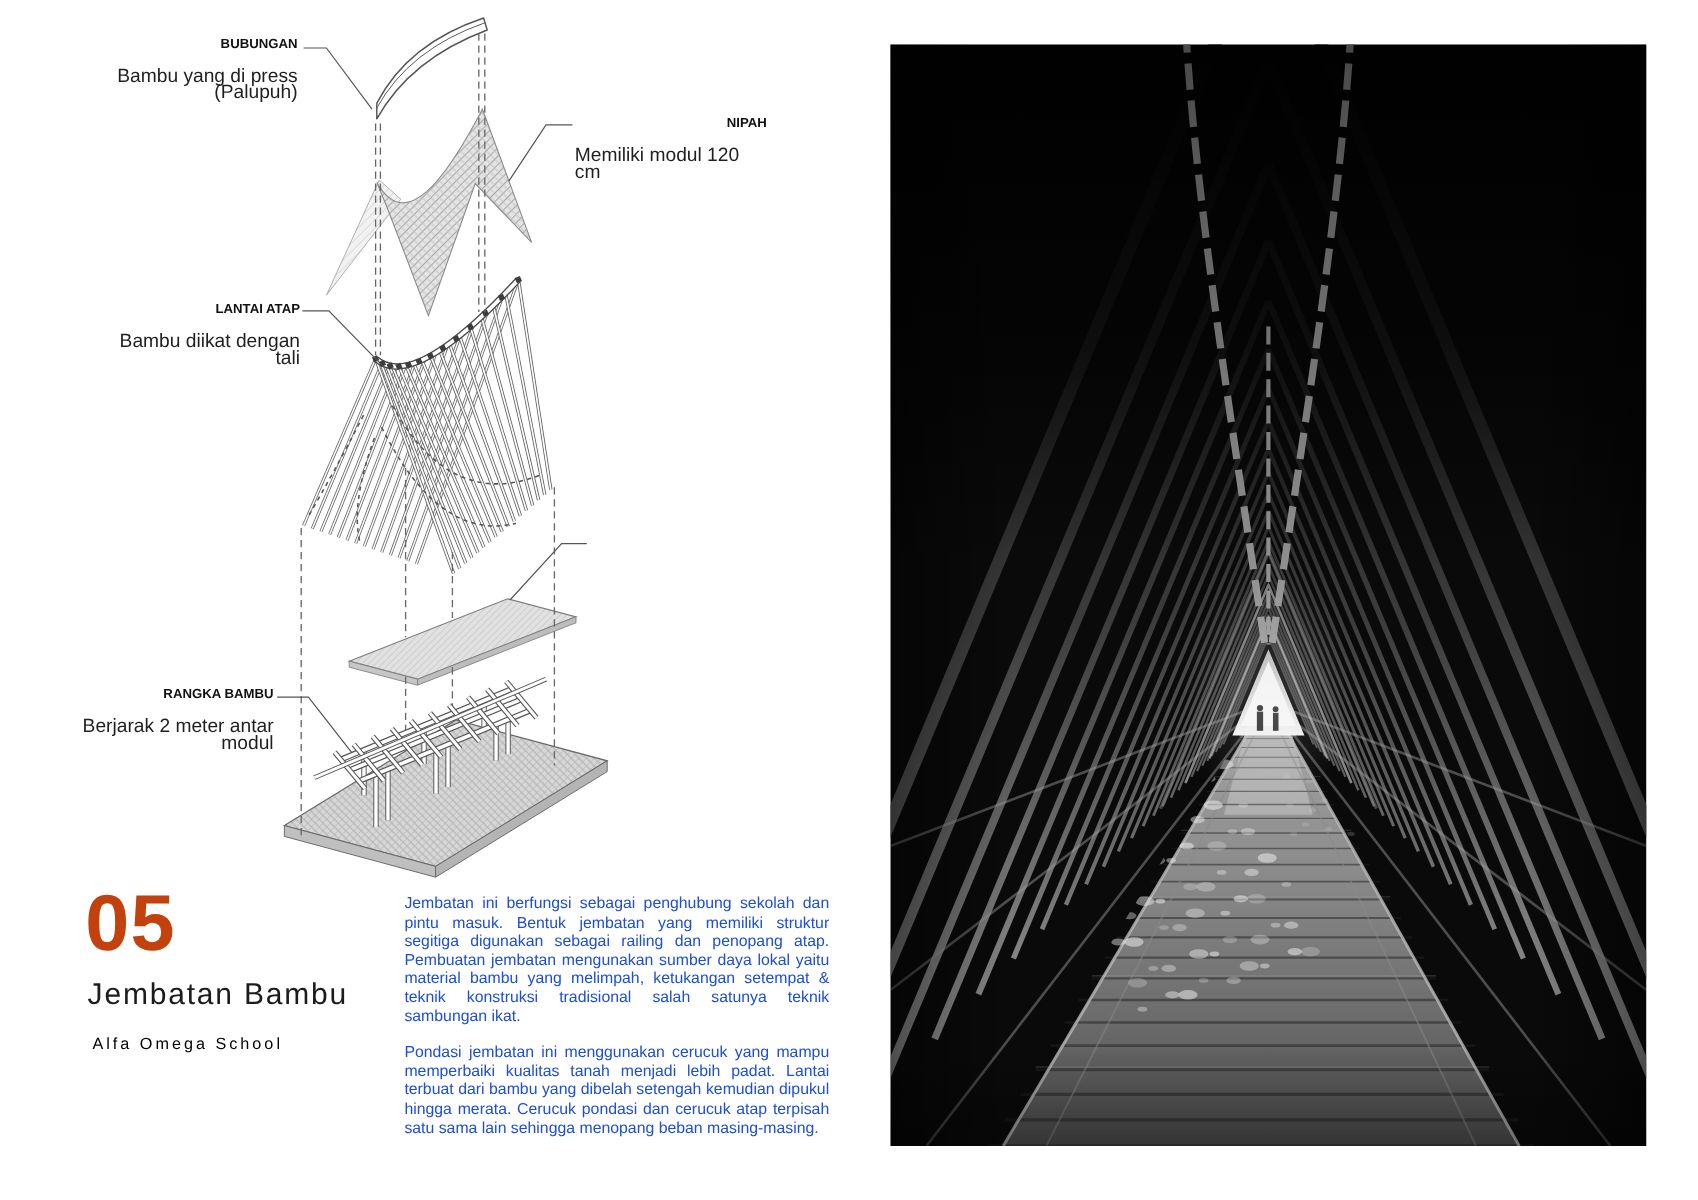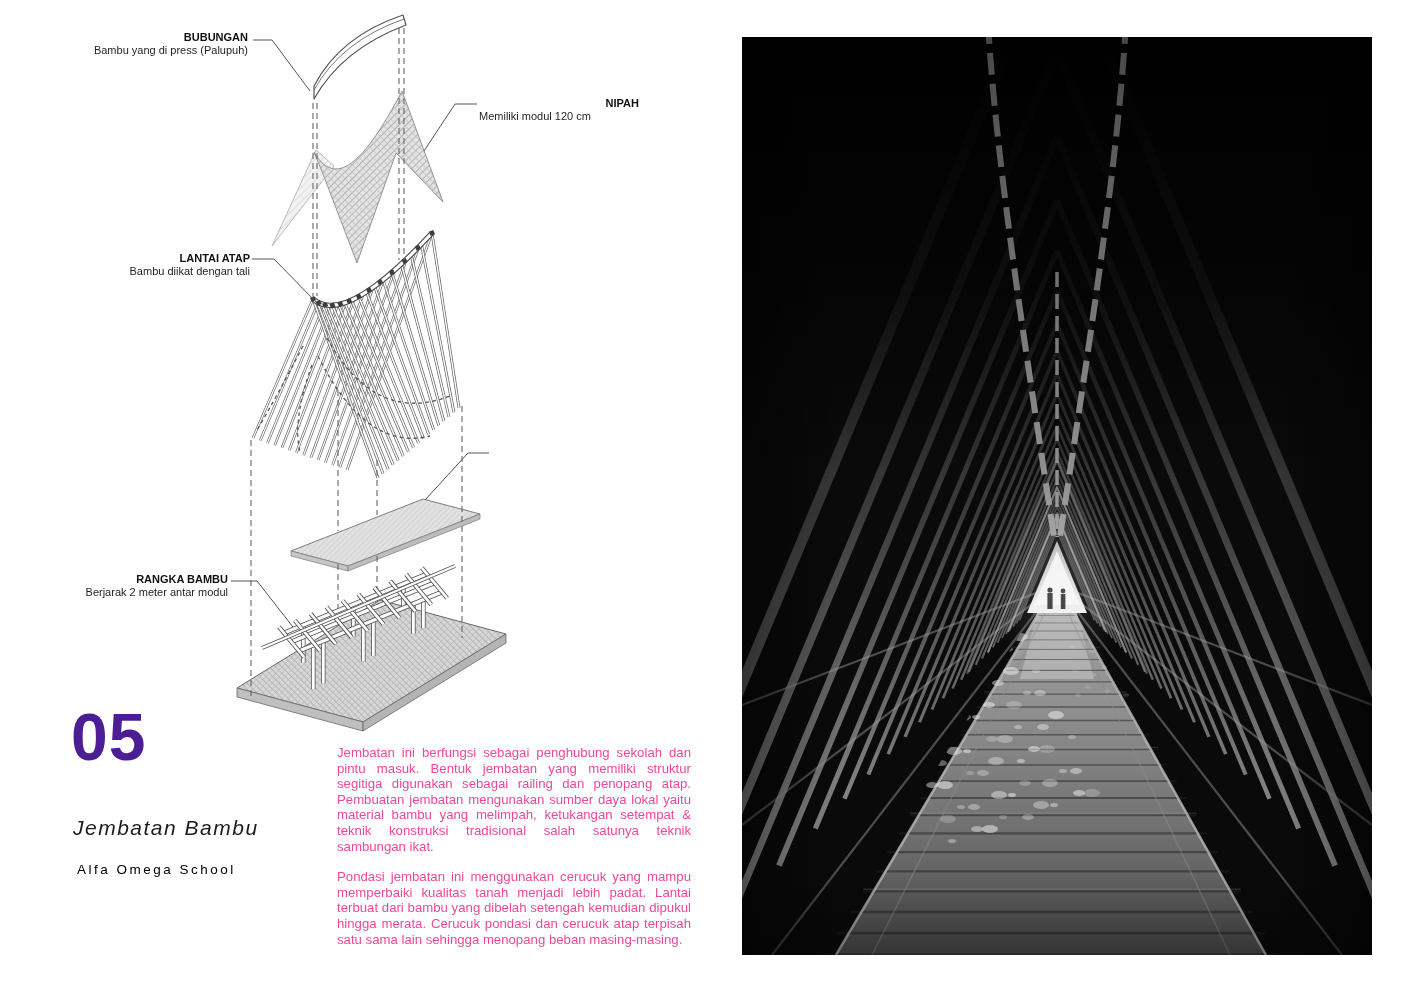--- a/index.html
+++ b/index.html
@@ -2,26 +2,26 @@
 <html><head>
 <meta charset="utf-8">
 <style>
   html,body{margin:0;padding:0;background:#fff;}
   .board{position:relative;width:1415px;height:1000px;background:#ffffff;overflow:hidden;
          font-family:"Liberation Sans",sans-serif;color:#1a1a1a;}
   svg{position:absolute;display:block;}
   .lbl{position:absolute;}
   .lbl.right{text-align:right;}
   .lt{font-weight:bold;font-size:11px;line-height:13px;color:#111;text-align:right;}
-  .ld{font-size:11px;line-height:13.5px;color:#1f1f1f;}
-  .num{position:absolute;left:71px;top:704px;font-size:66px;font-weight:bold;letter-spacing:1px;color:#4c1d95;line-height:1;}
-  .title{position:absolute;left:73px;top:816px;font-size:21px;letter-spacing:1.5px;color:#1c1c1c;line-height:1.1;font-style:italic;}
+  .ld{font-size:16px;line-height:13.5px;color:#1f1f1f;margin-top:13px;}
+  .num{position:absolute;left:71px;top:736px;font-size:66px;font-weight:bold;letter-spacing:1px;color:#c2410c;line-height:1;}
+  .title{position:absolute;left:73px;top:816px;font-size:25px;letter-spacing:1.5px;color:#1c1c1c;line-height:1.1;}
   .subtitle{position:absolute;left:77px;top:862px;font-size:13.5px;letter-spacing:2.5px;color:#000000;}
   .body{position:absolute;left:337px;top:745px;width:354px;font-size:13.2px;line-height:15.6px;
-        text-align:justify;color:#ec4899;}
+        text-align:justify;color:#1d4ed8;}
   .body p{margin:0 0 15px 0;}
 </style>
 </head>
 <body>
 
 <div class="board">
 
   <svg id="diagram-svg" viewBox="0 0 720 740" width="720" height="740" style="left:0;top:0">
     <defs>
       <pattern id="hatchN" width="5" height="5" patternUnits="userSpaceOnUse" patternTransform="rotate(45)">

